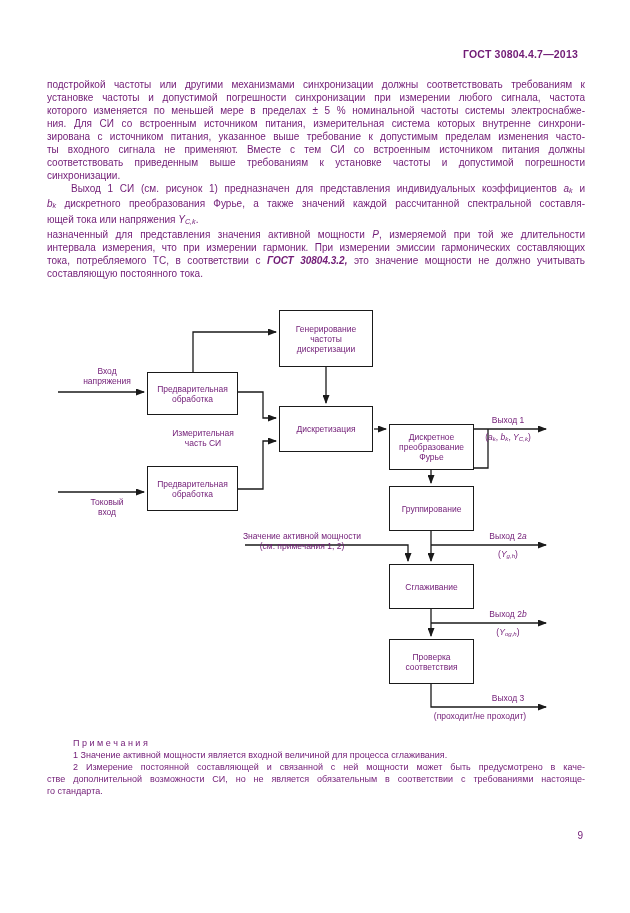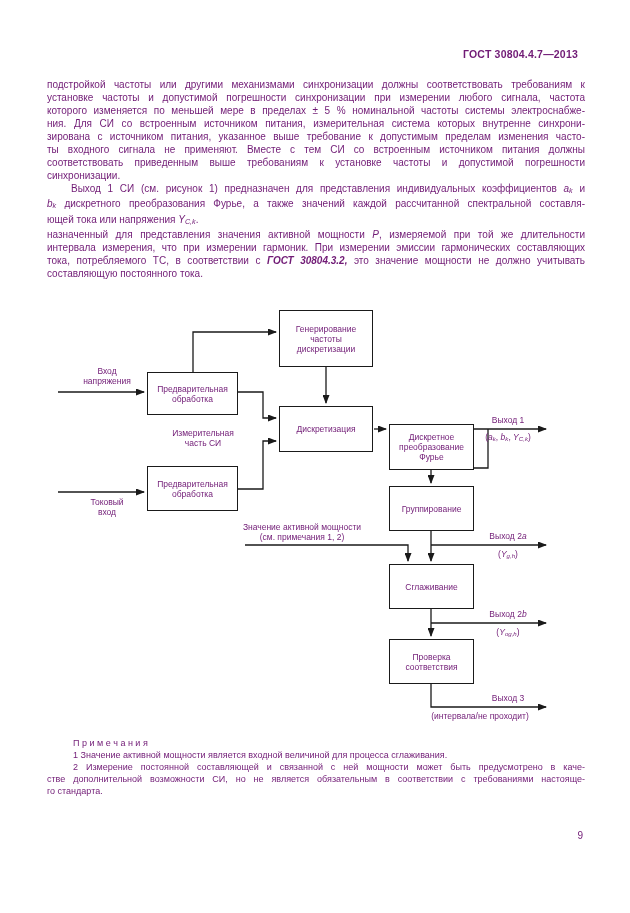--- a/index.html
+++ b/index.html
@@ -114,31 +114,31 @@
     <div class="dbox" style="left:389px;top:264px;width:85px;height:45px;">Сглаживание</div>
     <div class="dbox" style="left:389px;top:339px;width:85px;height:45px;">Проверка
 соответствия</div>
 
     <div class="dlabel" style="left:58px;top:66px;width:98px;">Вход
 напряжения</div>
     <div class="dlabel" style="left:58px;top:166px;width:98px;margin-top:31px;">Токовый
 вход</div>
     <div class="dlabel" style="left:150px;top:128px;width:106px;">Измерительная
 часть СИ</div>
-    <div class="dlabel" style="left:228px;top:222px;width:148px;">Значение активной мощности
+    <div class="dlabel" style="left:228px;top:231px;width:148px;">Значение активной мощности
 (см. примечания 1, 2)</div>
 
     <div class="dlabel" style="left:468px;top:115px;width:80px;">Выход 1</div>
     <div class="dlabel" style="left:462px;top:132px;width:92px;">(<span class="i">a</span><span class="sub">k</span>, <span class="i">b</span><span class="sub">k</span>, <span class="i">Y</span><span class="sub">C,k</span>)</div>
     <div class="dlabel" style="left:468px;top:231px;width:80px;">Выход 2<span class="i">a</span></div>
     <div class="dlabel" style="left:468px;top:249px;width:80px;">(<span class="i">Y</span><span class="sub">g,h</span>)</div>
     <div class="dlabel" style="left:468px;top:309px;width:80px;">Выход 2<span class="i">b</span></div>
     <div class="dlabel" style="left:468px;top:327px;width:80px;">(<span class="i">Y</span><span class="sub">og,h</span>)</div>
     <div class="dlabel" style="left:468px;top:393px;width:80px;">Выход 3</div>
-    <div class="dlabel" style="left:400px;top:411px;width:160px;">(интервала/не проходит)</div>
+    <div class="dlabel" style="left:400px;top:411px;width:160px;">(проходит/не проходит)</div>
   </div>
 
   <div class="notes">
     <div class="notes-head">П р и м е ч а н и я</div>
     <div>
         <div class="ln ind last">1 Значение активной мощности является входной величиной для процесса сглаживания.</div>
         <div class="ln ind">2 Измерение постоянной составляющей и связанной с ней мощности может быть предусмотрено в каче-</div>
         <div class="ln">стве дополнительной возможности СИ, но не является обязательным в соответствии с требованиями настояще-</div>
         <div class="ln last">го стандарта.</div>
       </div>

